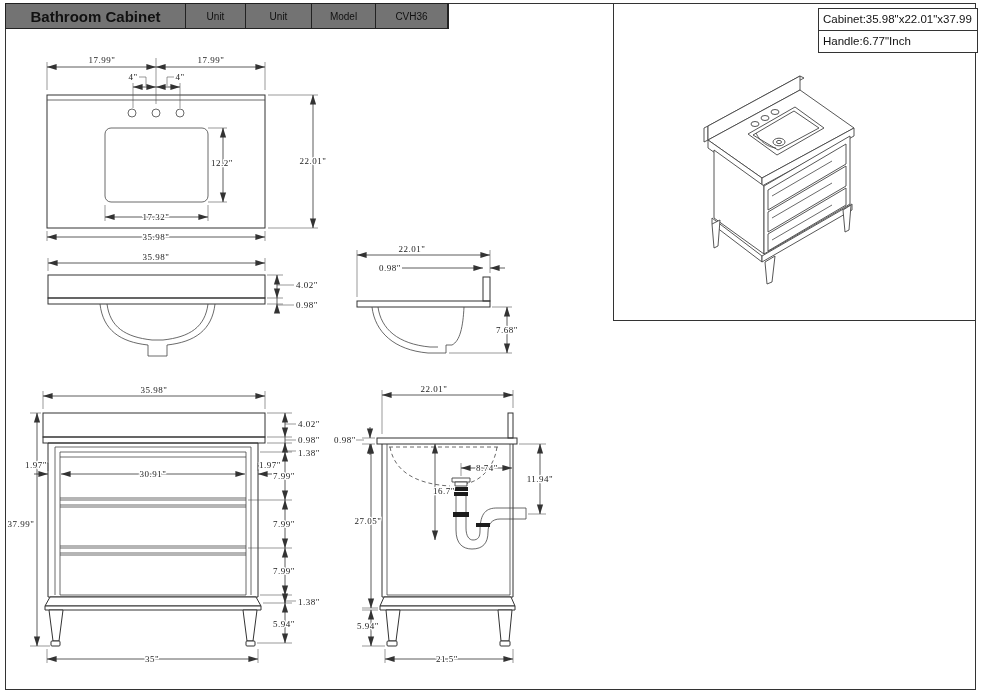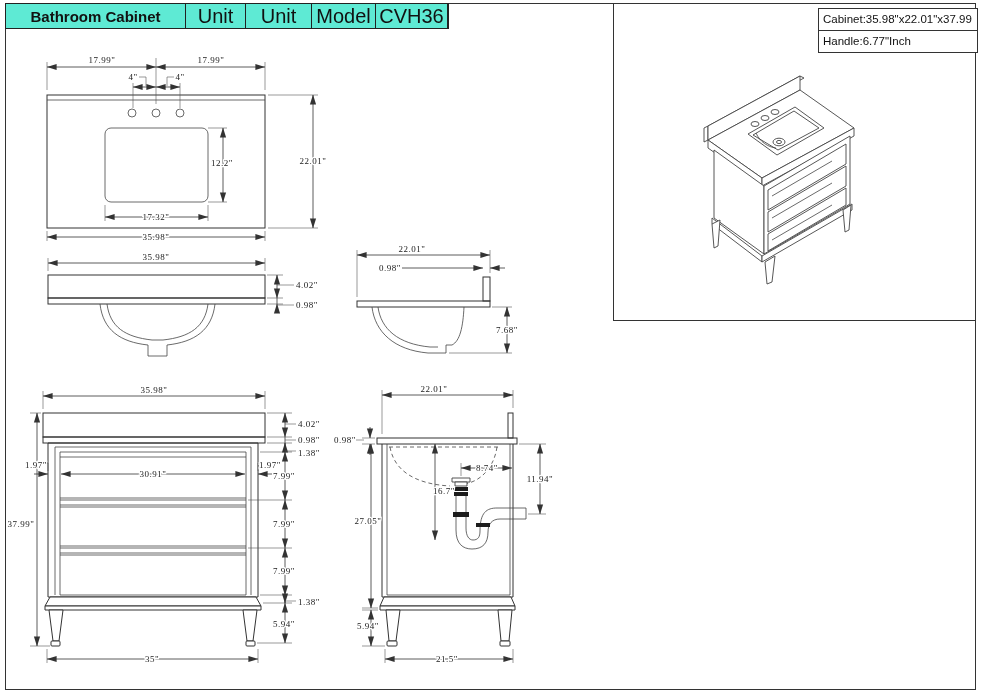--- a/index.html
+++ b/index.html
@@ -12,23 +12,23 @@
   .fw2{fill:#fff;stroke:#444;stroke-width:0.9;stroke-linejoin:round;}
   .dim{stroke:#333;stroke-width:0.8;fill:none;}
   .ext{stroke:#555;stroke-width:0.6;fill:none;}
   .ctr{stroke:#555;stroke-width:0.6;fill:none;}
   .dash{stroke:#444;stroke-width:0.8;fill:none;stroke-dasharray:4 3;}
   .blk{fill:#1c1c1c;stroke:none;}
   text.d{font:9px "Liberation Serif",serif;fill:#1a1a1a;text-anchor:middle;
          paint-order:stroke;stroke:#fff;stroke-width:2.5px;letter-spacing:0.5px;}
   text.ds{text-anchor:start;}
   .title-table{position:absolute;left:5px;top:3px;display:flex;height:24px;
-               border:1.6px solid #222;border-left:1px solid #222;background:#5eead4;z-index:3;}
+               border:1.6px solid #222;border-left:1px solid #222;background:#737373;z-index:3;}
   .title-table .cell{display:flex;align-items:center;justify-content:center;
-               border-right:1.4px solid #222;font-size:20px;color:#111;box-sizing:border-box;}
+               border-right:1.4px solid #222;font-size:10px;color:#111;box-sizing:border-box;}
   .cell.c-product{width:180px;font-weight:bold;font-size:15px;}
   .cell.c-unitl{width:60px;} .cell.c-unitv{width:66px;}
   .cell.c-modl{width:64px;} .cell.c-modv{width:72px;}
   .spec-box{position:absolute;left:818px;top:8px;width:158px;z-index:3;background:#fff;
             border:1px solid #333;font-size:11.5px;color:#111;}
   .spec-box .row{padding:2px 4px;height:17px;line-height:17px;white-space:nowrap;}
   .spec-box .row + .row{border-top:1px solid #333;}
 </style>
 </head>
 <body>

